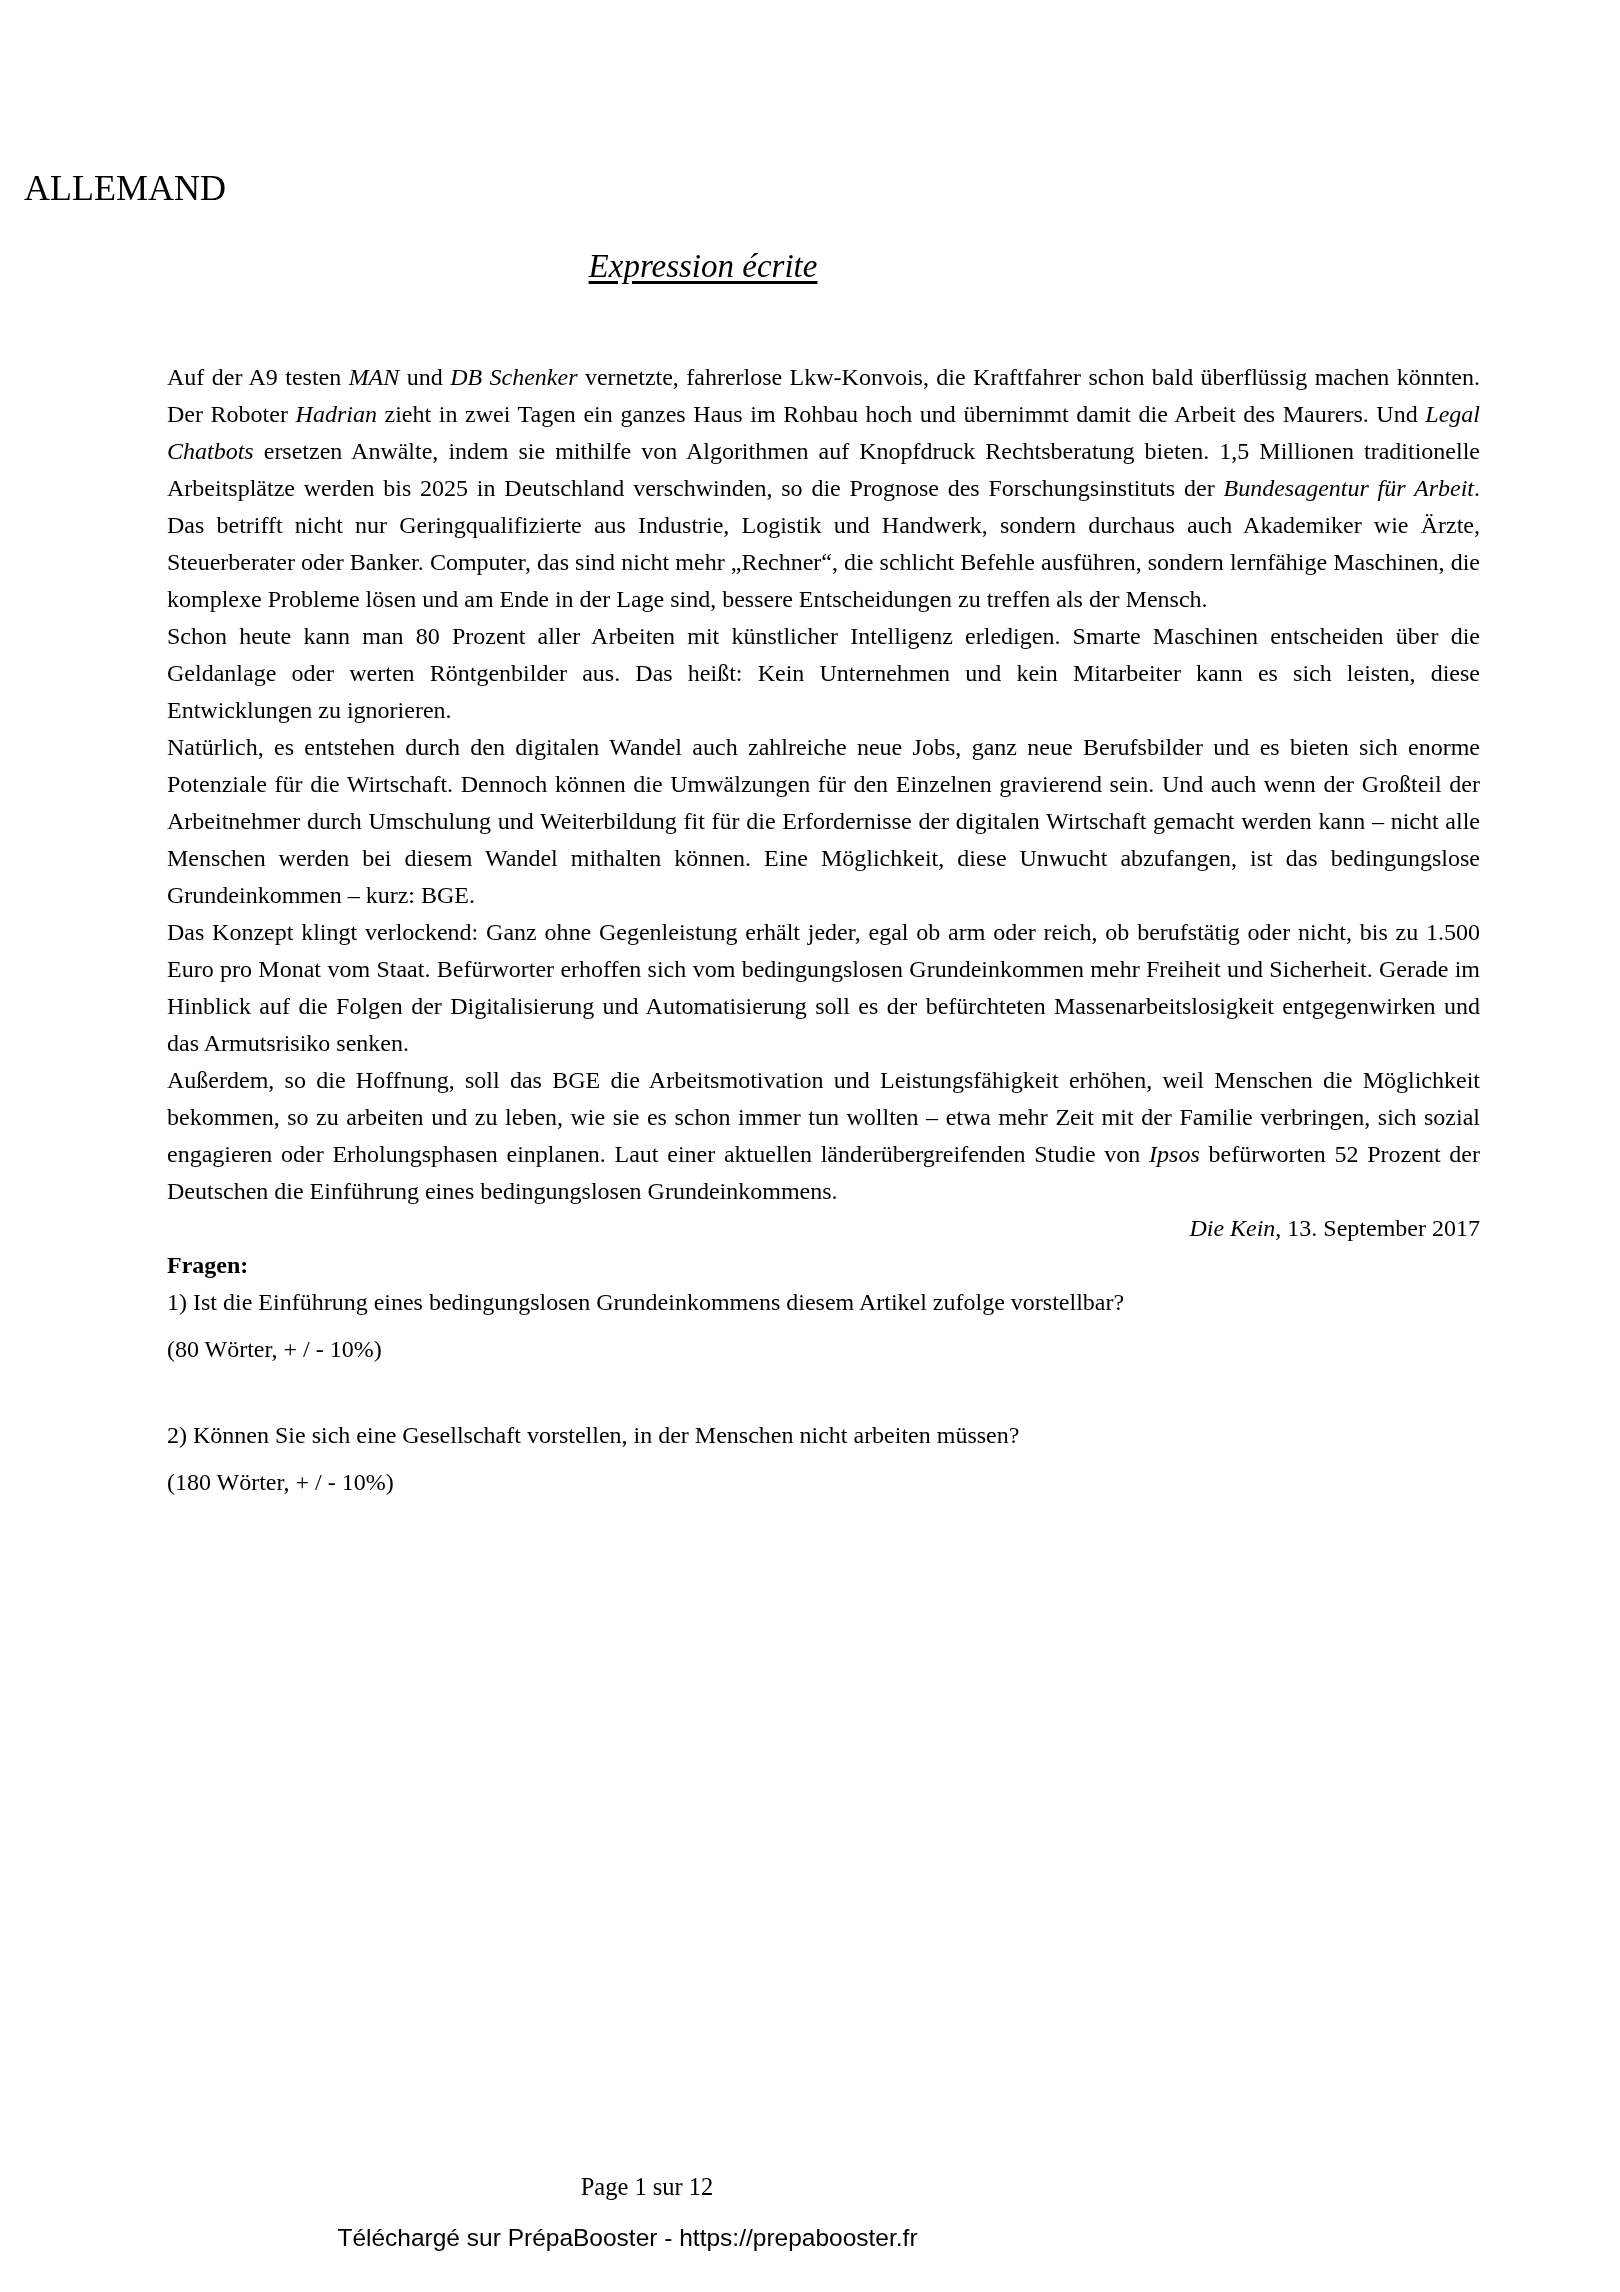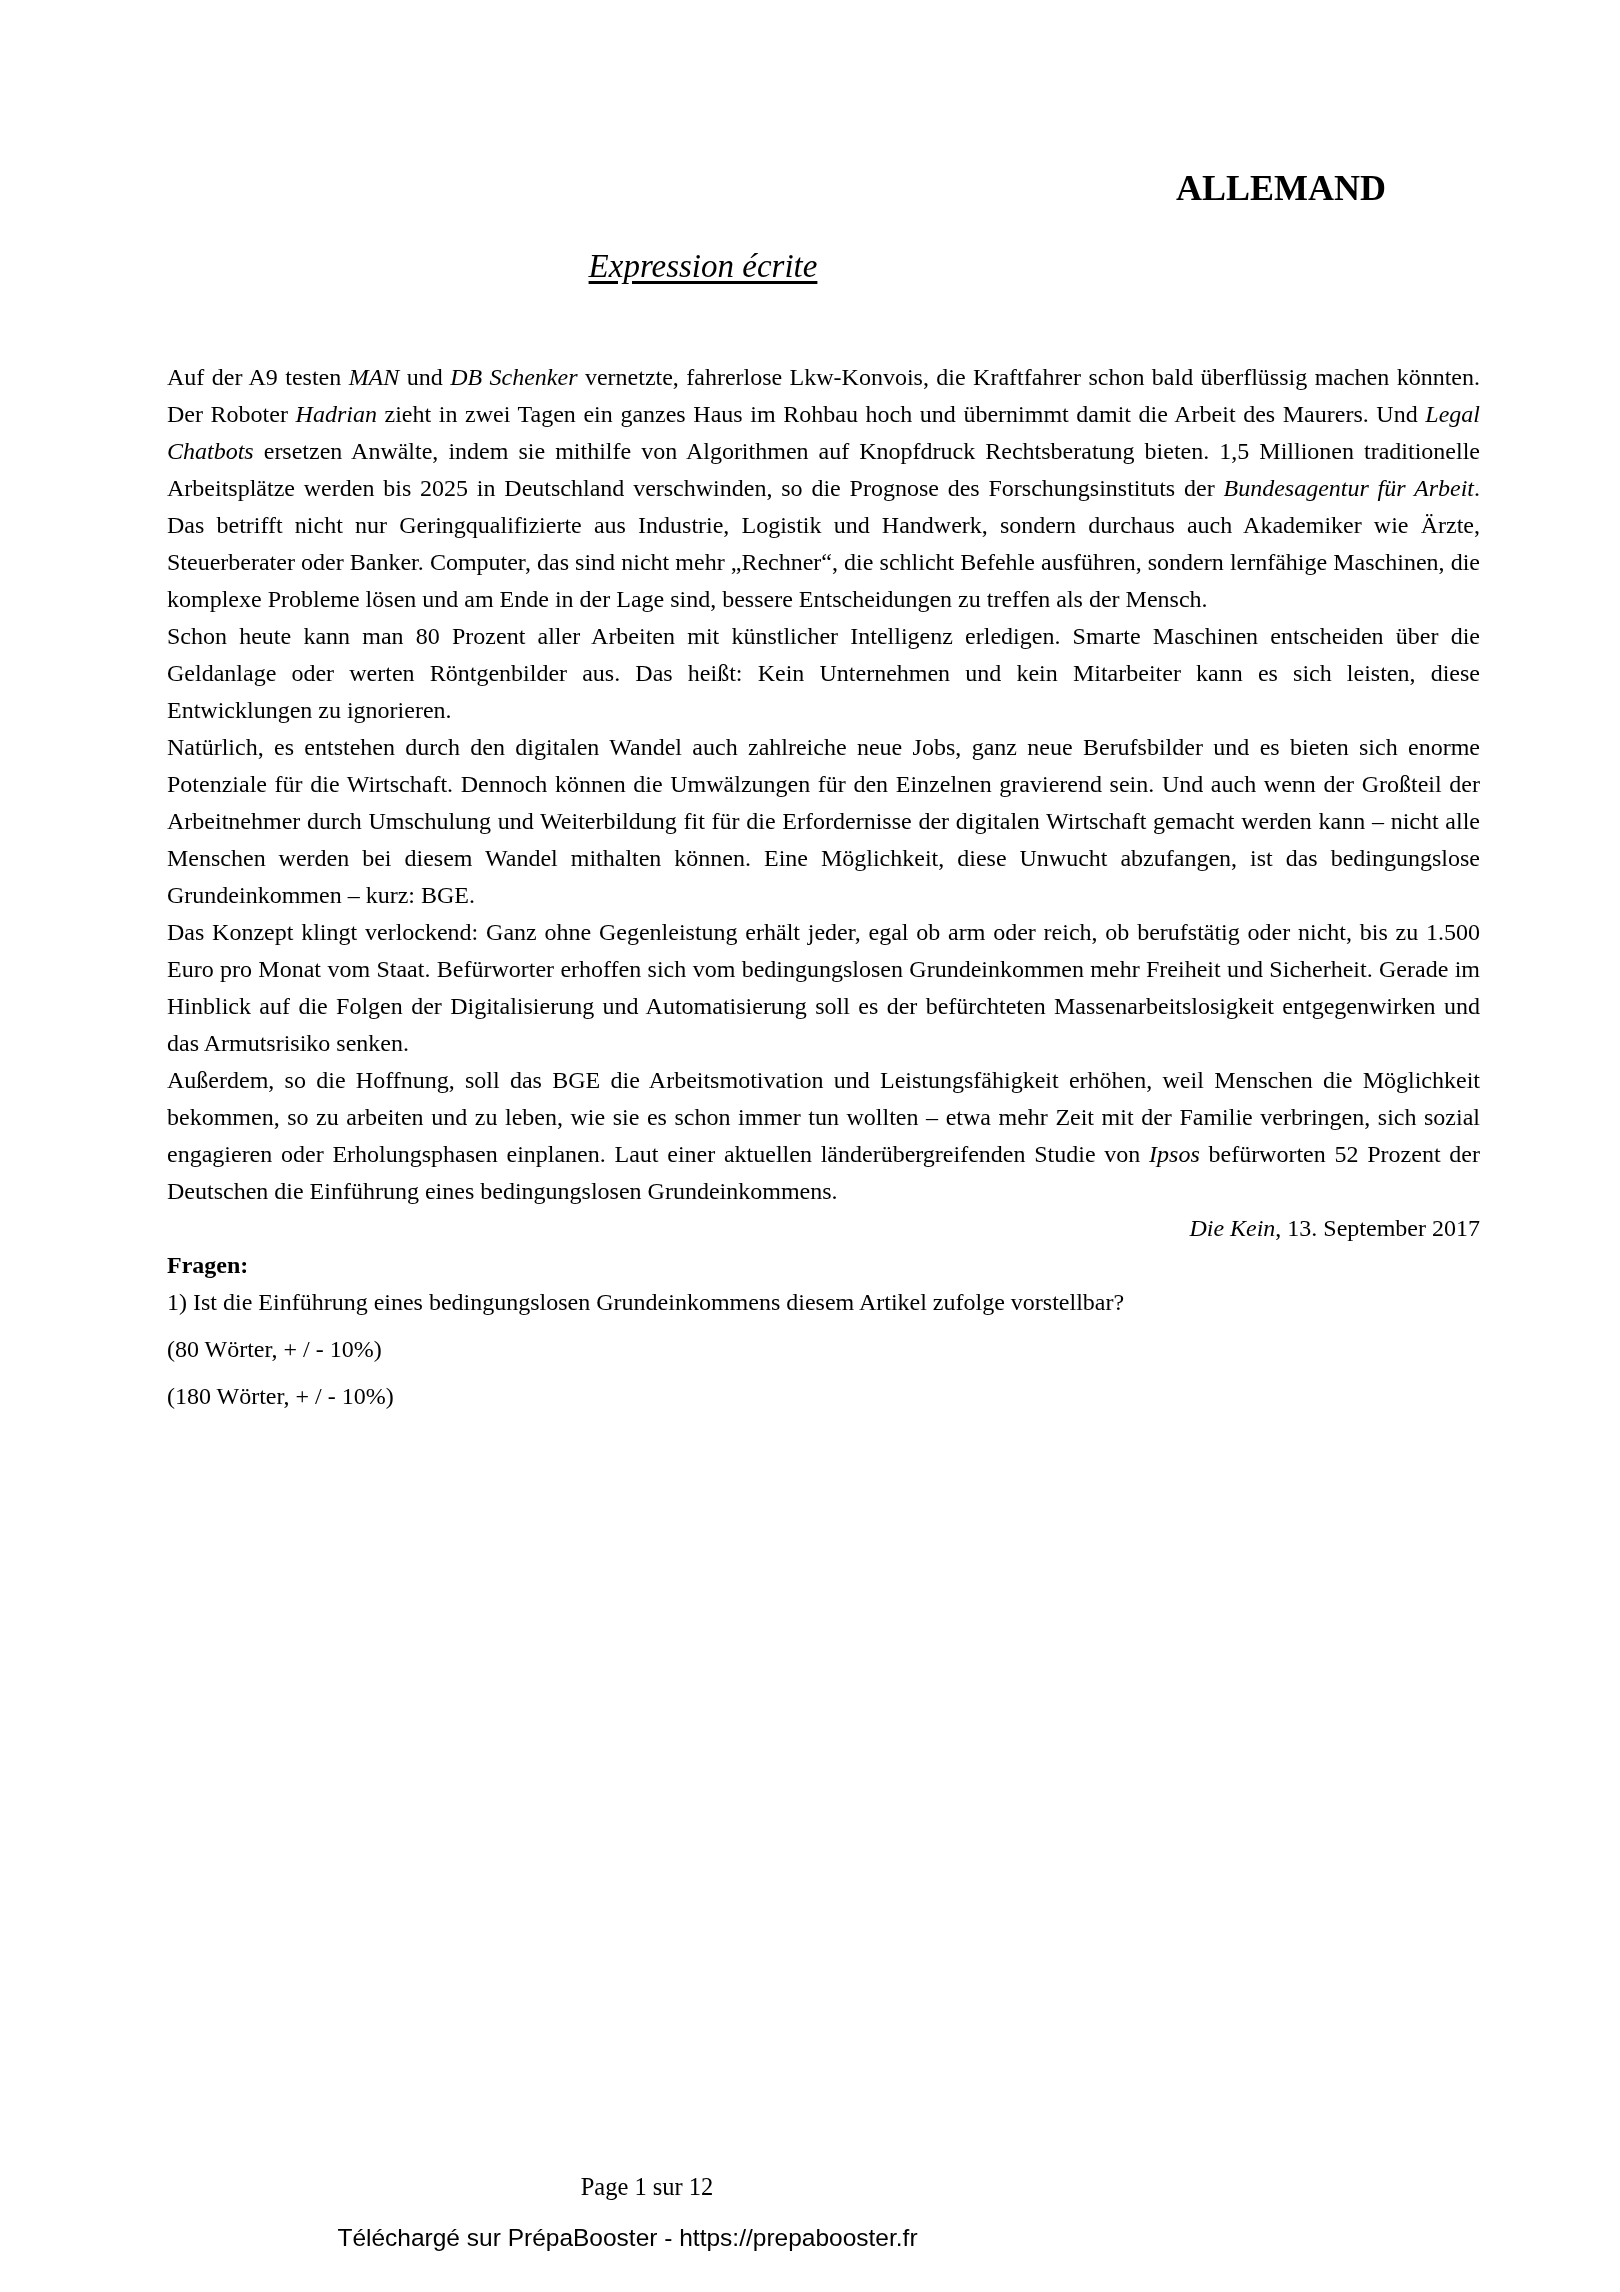--- a/index.html
+++ b/index.html
@@ -14,24 +14,25 @@
     background: #ffffff;
     color: #000000;
     font-family: "Liberation Serif", "DejaVu Serif", serif;
     overflow: hidden;
   }
   .doc-title {
     position: absolute;
     top: 169px;
     left: 0;
     width: 1386px;
-    text-align: right;
+    text-align: left;
     font-size: 36px;
-    font-weight: bold;
+    font-weight: normal;
     line-height: 1.1;
+    padding-left: 24px;
   }
   .doc-subtitle {
     position: absolute;
     top: 247px;
     left: 0;
     width: 1406px;
     text-align: center;
     font-size: 33px;
     font-style: italic;
     line-height: 1.2;
@@ -114,20 +115,21 @@
 
     <p class="citation"><span style="font-style: italic;">Die Kein</span><span>, 13. September 2017</span></p>
 
     <div class="questions">
       <p class="q-heading">Fragen:</p>
 
       <p>1) Ist die Einführung eines bedingungslosen Grundeinkommens diesem Artikel zufolge vorstellbar?</p>
 
       <p class="q-note">(80 Wörter, + / - 10%)</p>
 
+      <p class="q2">2) Können Sie sich eine Gesellschaft vorstellen, in der Menschen nicht arbeiten müssen?</p>
 
       <p class="q-note">(180 Wörter, + / - 10%)</p>
     </div>
 
   </div>
 
   <div class="page-number">Page 1 sur 12</div>
 
   <div class="download-note">Téléchargé sur PrépaBooster - https://prepabooster.fr</div>
 

